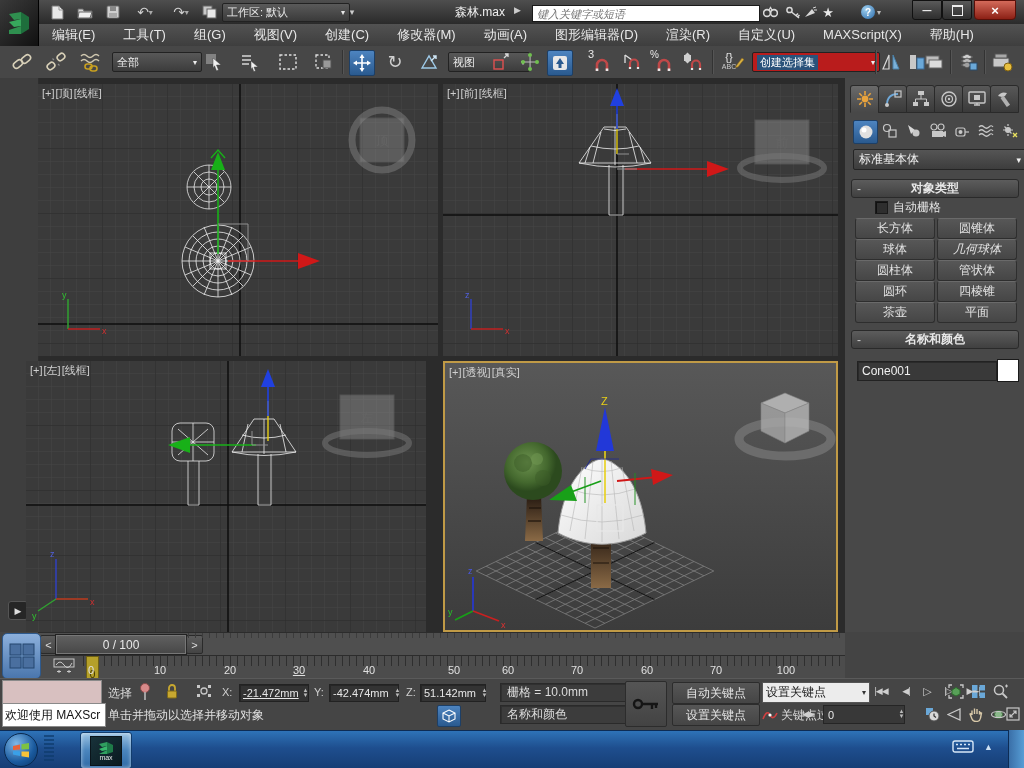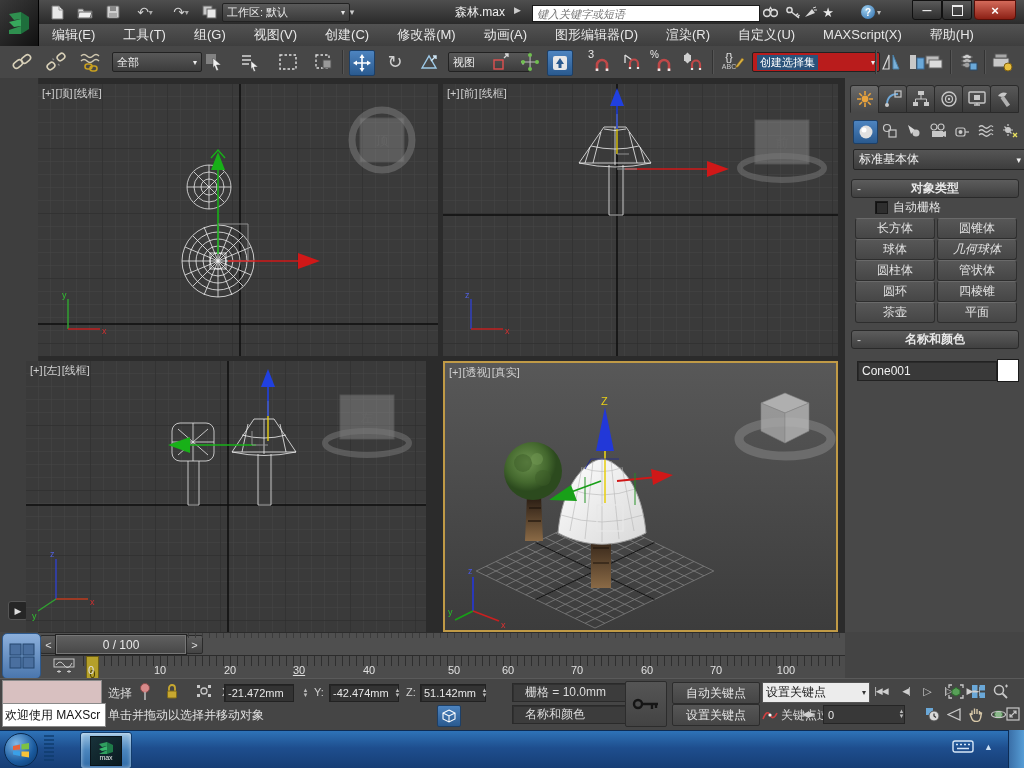--- a/index.html
+++ b/index.html
@@ -100,21 +100,21 @@
   #listener-pink{left:2px;top:680px;width:98px;height:22px;background:#d8c0c0;border:1px solid #8a8a8a;}
   #listener-white{left:2px;top:703px;width:98px;height:22px;background:#fff;border:1px solid #8a8a8a;
     color:#111;font-size:12px;display:flex;align-items:center;padding:0 2px;white-space:nowrap;overflow:hidden;}
   #sel-text{left:108px;top:685px;font-size:12px;color:#ddd;width:26px;overflow:hidden;white-space:nowrap;}
   .coordlab{position:absolute;top:686px;font-size:11px;color:#cfcfcf;}
   .coordfield{position:absolute;top:684px;height:16px;background:#333;border:1px solid #222;
     box-shadow:inset 1px 1px 0 #262626;color:#e6e6e6;font-size:11px;display:flex;align-items:center;padding:0 3px;}
   .spin{position:absolute;top:684px;width:9px;height:18px;display:flex;flex-direction:column;
     align-items:center;justify-content:center;color:#bbb;font-size:6px;line-height:5px;}
   .sunken{background:#3c3c3c;border:1px solid #2a2a2a;box-shadow:inset 1px 1px 0 #303030;
-    color:#dcdcdc;font-size:12px;display:flex;align-items:center;padding:0 12px;margin-left:12px;}
+    color:#dcdcdc;font-size:12px;display:flex;align-items:center;padding:0 6px;}
   #prompt-line{left:108px;top:705px;width:320px;height:20px;font-size:12px;color:#e0e0e0;display:flex;align-items:center;}
   #adaptive-btn{left:437px;top:705px;width:22px;height:20px;background:linear-gradient(#4d84c0,#2a5a8f);
     border:1px solid #1d3f66;border-radius:2px;display:flex;align-items:center;justify-content:center;}
   .skbtn{position:absolute;width:96px;height:20px;background:linear-gradient(#565656,#454545);
     border:1px solid #2c2c2c;border-radius:2px;color:#e4e4e4;font-size:12px;
     display:flex;align-items:center;justify-content:center;}
   #selobj-drop{left:706px;top:682px;width:100px;height:19px;background:#ececec;border:1px solid #555;
     color:#1a1a1a;font-size:12px;display:flex;align-items:center;justify-content:space-between;padding:0 3px;}
   #keyfilters{left:706px;top:705px;width:110px;height:20px;display:flex;align-items:center;gap:3px;
     font-size:12px;color:#d8d8d8;}
@@ -829,21 +829,21 @@
       <rect x="2.5" y="8" width="9" height="7" rx="1" fill="#c8a830" stroke="#806a18"></rect>
     </svg>
 </div>
 <div class="abs" style="left:195px;top:683px;width:20px;height:18px;">
   <svg width="18" height="16" viewBox="0 0 18 16">
       <circle cx="9" cy="8" r="3" fill="none" stroke="#c8c8c8" stroke-width="1.3"></circle>
       <path d="M2 2 h3 v3 h-3z M13 2 h3 v3 h-3z M2 11 h3 v3 h-3z M13 11 h3 v3 h-3z" fill="#c8c8c8"></path>
     </svg>
 </div>
 <span class="abs coordlab" style="left:222px;">X:</span>
-<div class="abs coordfield" style="left:224px;width:62px;">
+<div class="abs coordfield" style="left:239px;width:62px;text-decoration:underline;">
     <span>-21.472mm</span>
   </div>
 <div class="abs spin" style="left:301px;">
     <span>▲</span>
     <span>▼</span>
   </div>
 <span class="abs coordlab" style="left:314px;">Y:</span>
 <div class="abs coordfield" style="left:329px;width:62px;">
     <span>-42.474mm</span>
   </div>

